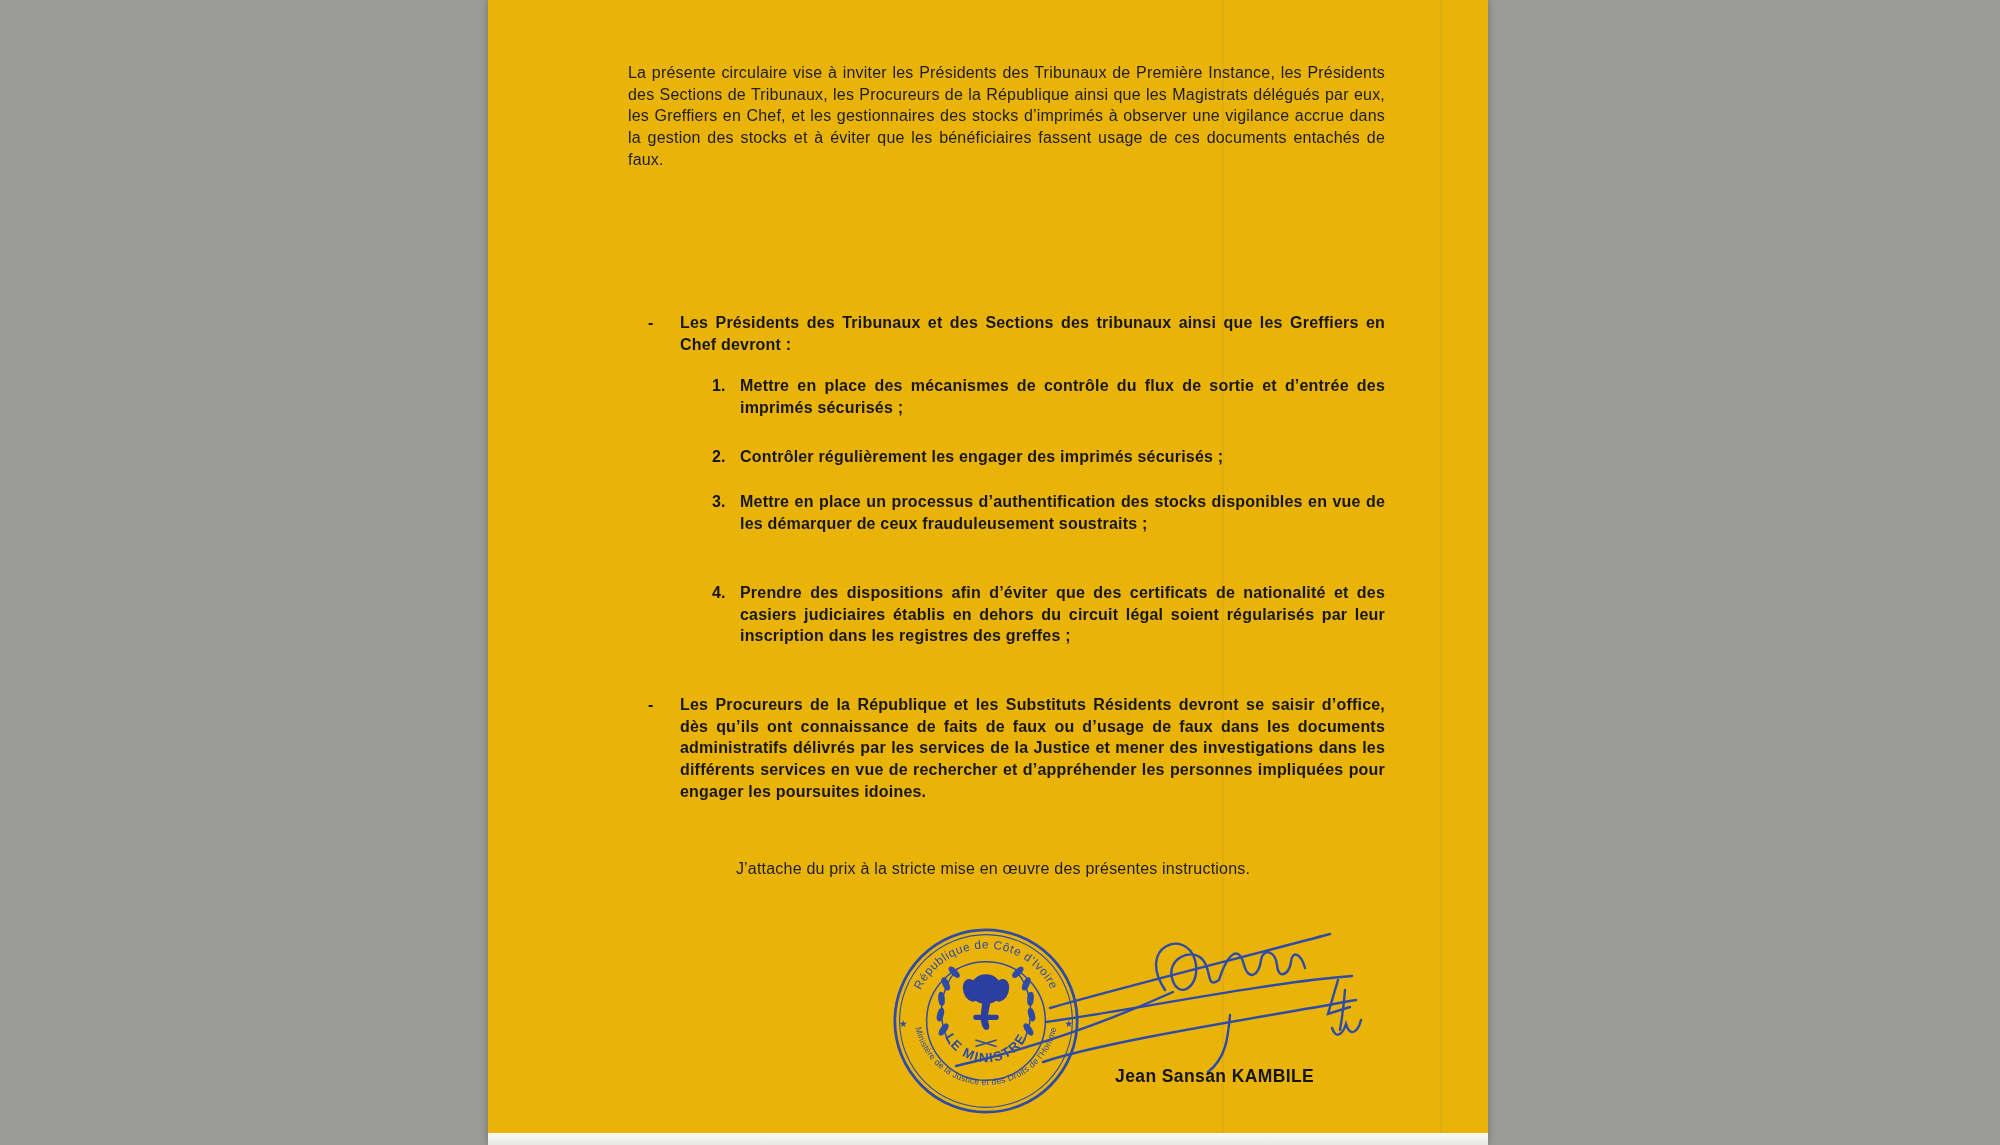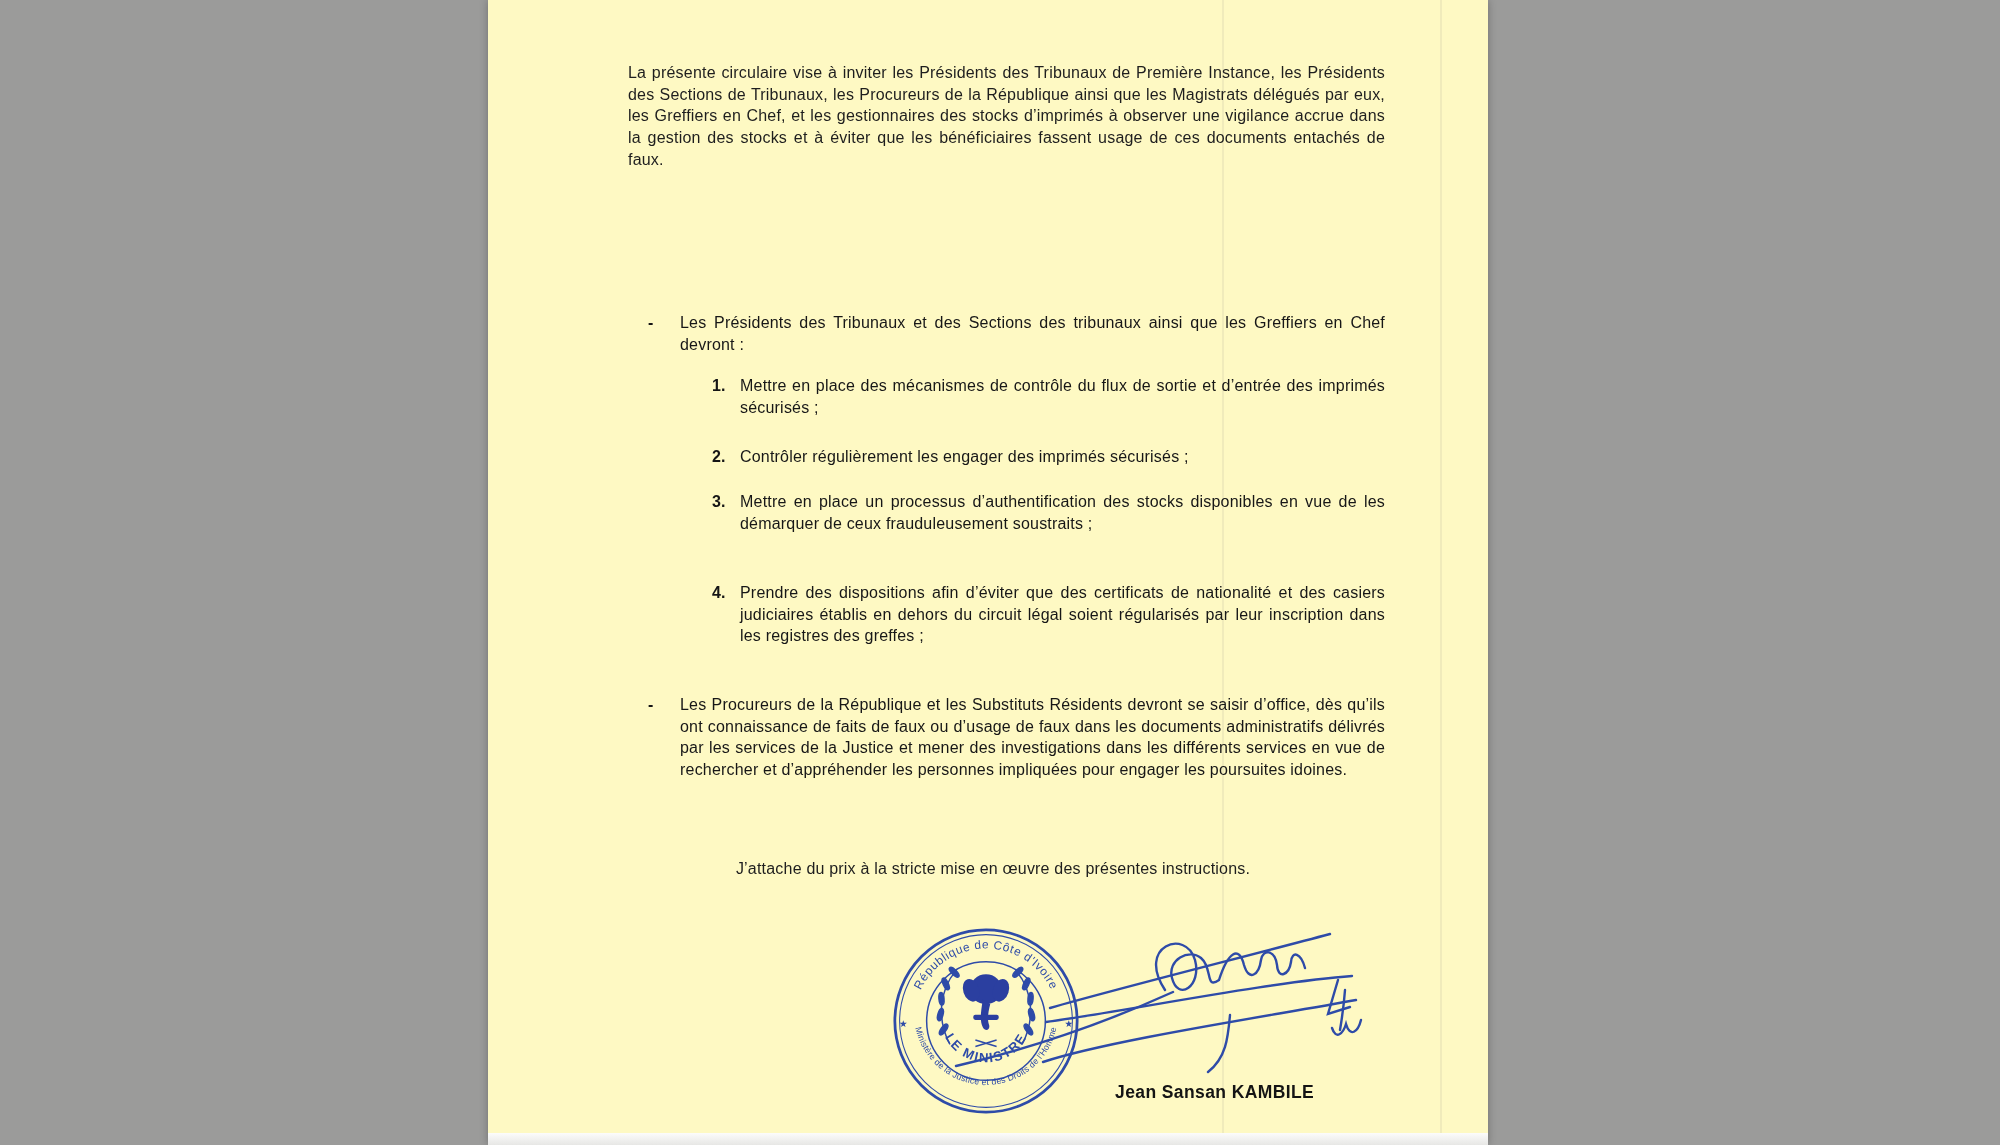--- a/index.html
+++ b/index.html
@@ -4,52 +4,51 @@
 <style>
   html,body{margin:0;padding:0;}
   body{
     width:2000px;height:1145px;overflow:hidden;position:relative;
     background:#9b9b9a;
     font-family:"Liberation Sans","DejaVu Sans",sans-serif;
     -webkit-font-smoothing:antialiased;
   }
   .page{
     position:absolute;left:488px;top:0;width:1000px;height:1145px;
-    background:#fef9c3;
+    background:#eab308;
     box-shadow:0 0 8px rgba(0,0,0,.28);
   }
   .scan-line{position:absolute;top:0;bottom:0;width:2px;background:rgba(120,120,120,.10);}
   .page-bottom-shade{position:absolute;left:0;right:0;bottom:0;height:12px;background:linear-gradient(#fcfcfb,#e7e7e5);}
   .para{
     position:absolute;left:140px;width:757px;margin:0;
     font-size:16px;line-height:21.7px;letter-spacing:.2px;
     color:#1e1e1e;text-align:justify;
   }
   .para strong{color:#151515;}
   .closing{left:105px;width:800px;text-align:center;}
   .row{position:absolute;left:0;width:100%;height:0;}
   .marker{
     position:absolute;font-size:16px;line-height:21.7px;color:#151515;font-weight:bold;
   }
   .dash-row .marker{left:160px;}
   .num-row .marker{left:224px;}
   .btxt{
     position:absolute;margin:0;
     font-size:16px;line-height:21.7px;letter-spacing:.2px;
-    color:#171717;font-weight:normal;text-align:justify;
+    color:#171717;font-weight:bold;text-align:justify;
   }
   .dash-row .btxt{left:192px;width:705px;}
   .num-row .btxt{left:252px;width:645px;}
   .seal-wrap{position:absolute;left:392px;top:915px;width:212px;height:212px;}
   .sig-wrap{position:absolute;left:452px;top:920px;width:430px;height:165px;}
   .signatory{
     position:absolute;left:627px;top:1066px;
     font-size:17.5px;font-weight:bold;letter-spacing:.4px;color:#141414;
     white-space:nowrap;
-    margin-top:16px;
   }
 </style>
 </head>
 <body>
 
 <div class="page">
 
   <div class="scan-line" style="left:734px"></div>
   <div class="scan-line" style="left:952px"></div>
 

